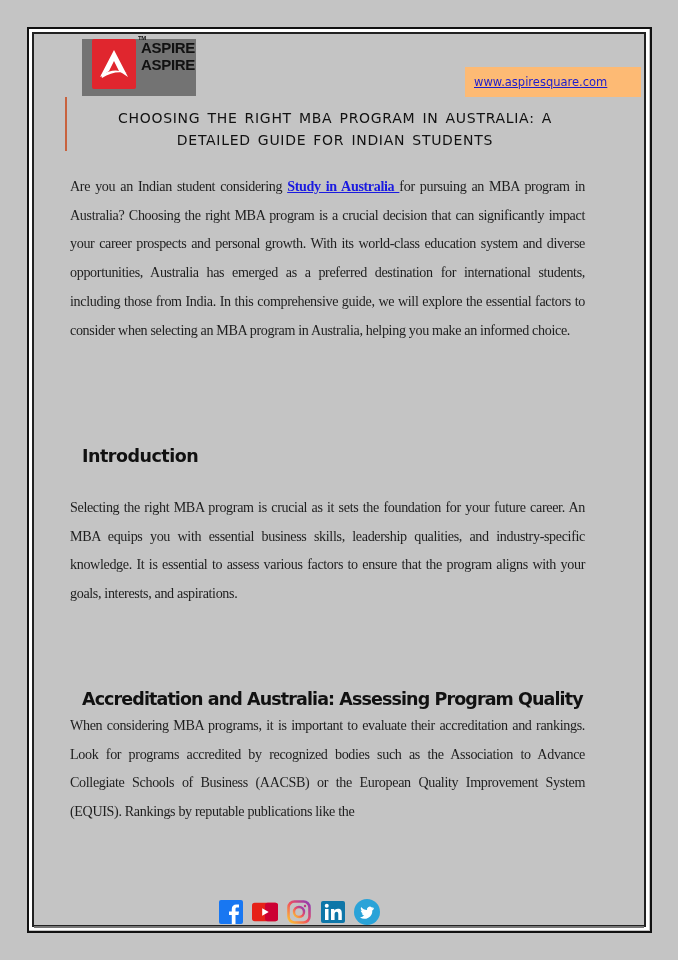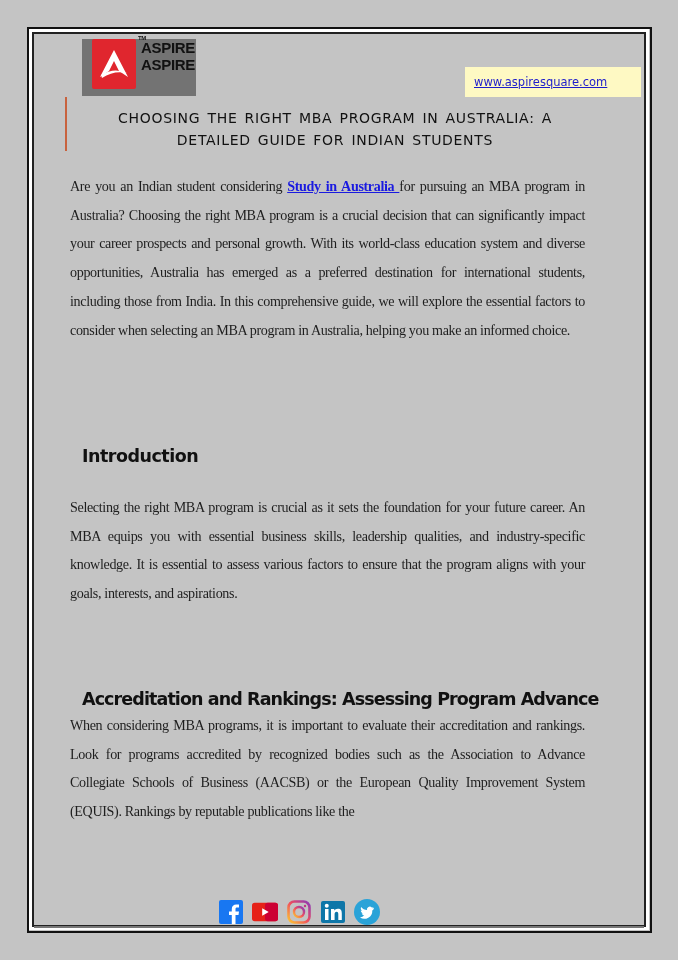--- a/index.html
+++ b/index.html
@@ -25,21 +25,21 @@
     display: flex; align-items: center; justify-content: center;
   }
   .logo-text {
     position: relative; margin-left: 5px; font-family: "Liberation Sans", sans-serif;
     font-weight: bold; font-size: 15px; line-height: 17px; color: #111; letter-spacing: -0.3px;
   }
   .logo-tm { position: absolute; left: -3px; top: -9px; font-size: 6px; font-weight: bold; }
 
   .site-link-box {
     position: absolute; left: 465px; top: 67px; width: 176px; height: 30px;
-    background: #fef9c3; display: flex; align-items: center; padding-left: 9px;
+    background: #fdba74; display: flex; align-items: center; padding-left: 9px;
   }
   .site-link {
     font-family: "DejaVu Sans", sans-serif; font-size: 11.5px; color: #1d1dcc;
     text-decoration: underline; cursor: pointer;
   }
 
   .title-rule {
     position: absolute; left: 65px; top: 97px; width: 2px; height: 54px; background: #c8623e;
   }
   .doc-title {
@@ -99,21 +99,21 @@
 </div>
 
 <div class="title-rule"></div>
 <div class="doc-title">CHOOSING THE RIGHT MBA PROGRAM IN AUSTRALIA: A DETAILED GUIDE FOR INDIAN STUDENTS</div>
 
 <div class="para p1"><span>Are you an Indian student considering </span><a class="lnk">Study in Australia </a><span>for pursuing an MBA program in Australia? Choosing the right MBA program is a crucial decision that can significantly impact your career prospects and personal growth. With its world-class education system and diverse opportunities, Australia has emerged as a preferred destination for international students, including those from India. In this comprehensive guide, we will explore the essential factors to consider when selecting an MBA program in Australia, helping you make an informed choice.</span></div>
 
 <div class="heading h-intro">Introduction</div>
 <div class="para p2">Selecting the right MBA program is crucial as it sets the foundation for your future career. An MBA equips you with essential business skills, leadership qualities, and industry-specific knowledge. It is essential to assess various factors to ensure that the program aligns with your goals, interests, and aspirations.</div>
 
-<div class="heading h-accr">Accreditation and Rankings: Assessing Program Advance</div>
+<div class="heading h-accr">Accreditation and Australia: Assessing Program Quality</div>
 <div class="para p3">When considering MBA programs, it is important to evaluate their accreditation and rankings. Look for programs accredited by recognized bodies such as the Association to Advance Collegiate Schools of Business (AACSB) or the European Quality Improvement System (EQUIS). Rankings by reputable publications like the</div>
 
 <div class="social">
   <span class="ic">
     <svg width="24" height="24" viewBox="0 0 24 24">
         <rect width="24" height="24" rx="2" fill="#1877f2"></rect>
         <path d="M16.5 24V15h3l.5-3.5h-3.5V9.3c0-1 .3-1.7 1.8-1.7H20V4.5c-.3 0-1.4-.1-2.7-.1-2.7 0-4.5 1.6-4.5 4.6v2.5H10V15h2.8v9z" fill="#fff"></path>
       </svg>
   </span>
   <span class="ic">

